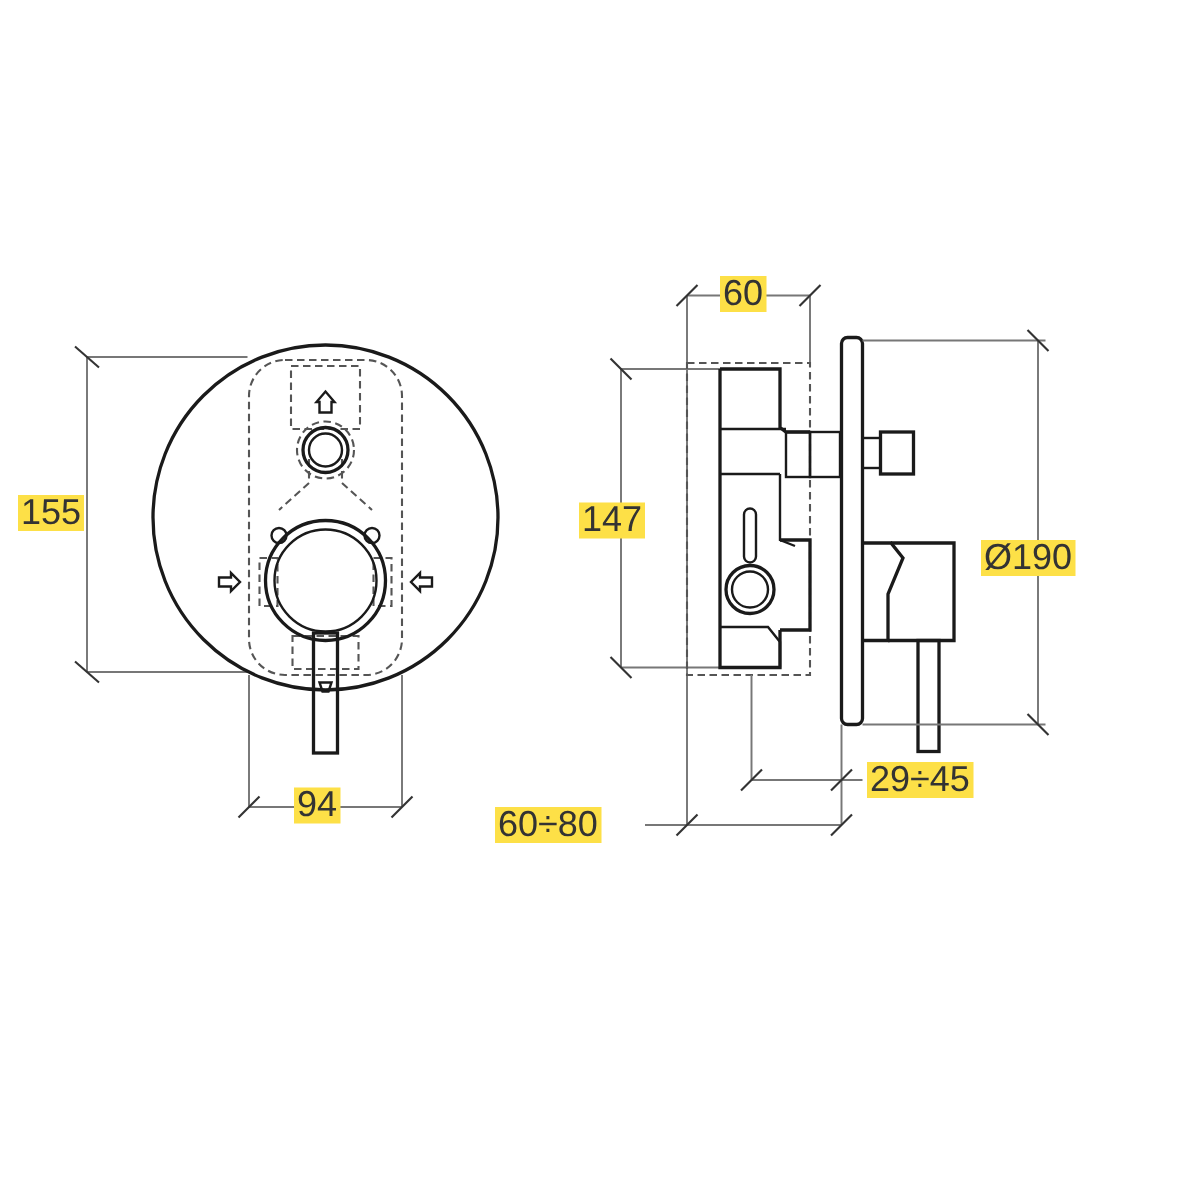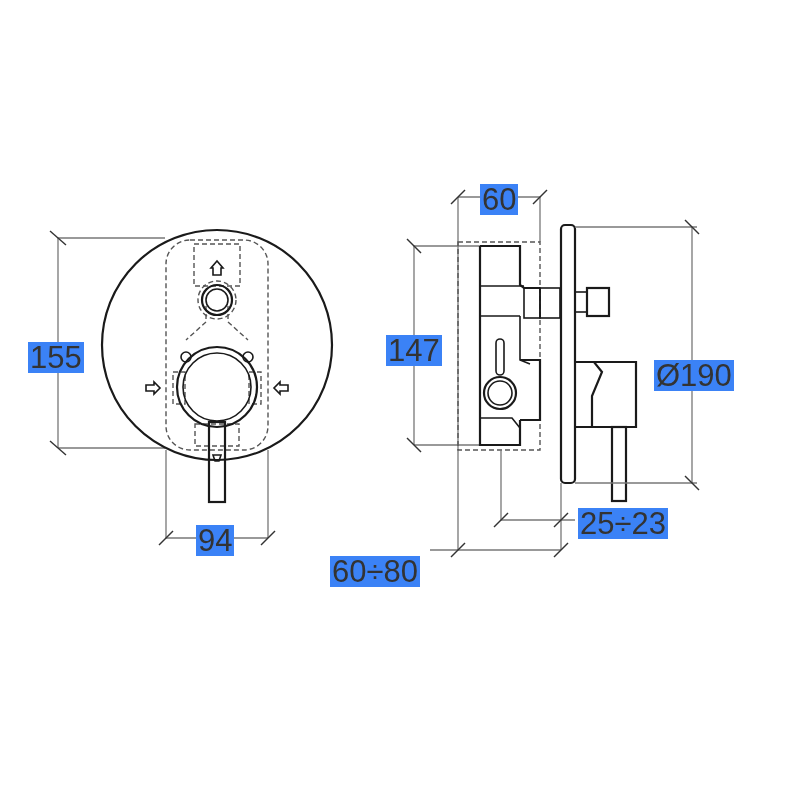--- a/index.html
+++ b/index.html
@@ -3,21 +3,21 @@
   <meta charset="utf-8">
   <style>
     html, body { margin: 0; padding: 0; background: #ffffff; }
     body { width: 800px; height: 800px; overflow: hidden; position: relative; }
     svg { position: absolute; left: 0; top: 0; }
     .obj { fill: none; stroke: #1a1a1a; stroke-width: 2.2; }
     .objthin { fill: none; stroke: #1a1a1a; stroke-width: 1.6; }
     .hid { fill: none; stroke: #555; stroke-width: 1.4; stroke-dasharray: 5 3; }
     .dim { fill: none; stroke: #777; stroke-width: 1.3; }
     .tick { stroke: #333; stroke-width: 1.4; }
-    .lbl { position: absolute; font-family: "Liberation Sans", sans-serif; font-size: 31px; color: #333; line-height: 1; white-space: nowrap; background: #3b82f6; padding: 0 2px; }
+    .lbl { position: absolute; font-family: "Liberation Sans", sans-serif; font-size: 24px; color: #333; line-height: 1; white-space: nowrap; background: #fde047; padding: 0 2px; }
   </style>
 </head>
 <body>
 
 <svg width="800" height="800" viewBox="0 0 800 800">
 
   <g>
 
     <line class="dim" x1="58" y1="238" x2="58" y2="448"></line>
     <line class="dim" x1="58" y1="238" x2="165" y2="238"></line>
@@ -105,19 +105,19 @@
     <line class="dim" x1="501" y1="520" x2="575" y2="520"></line>
     <line class="tick" x1="494" y1="527" x2="508" y2="513"></line>
     <line class="tick" x1="554" y1="527" x2="568" y2="513"></line>
 
     <line class="dim" x1="430" y1="550" x2="561" y2="550"></line>
     <line class="tick" x1="451" y1="557" x2="465" y2="543"></line>
     <line class="tick" x1="554" y1="557" x2="568" y2="543"></line>
   </g>
 </svg>
 
-<div class="lbl" style="left:28px; top:330px;margin-top:12px;">155</div>
+<div class="lbl" style="left:12px; top:330px;">155</div>
 <div class="lbl" style="left:196px; top:525px;">94</div>
 <div class="lbl" style="left:480px; top:184px;">60</div>
 <div class="lbl" style="left:386px; top:335px;">147</div>
 <div class="lbl" style="left:654px; top:360px;">Ø190</div>
-<div class="lbl" style="left:578px; top:508px;">25÷23</div>
-<div class="lbl" style="left:330px; top:556px;">60÷80</div>
+<div class="lbl" style="left:578px; top:508px;">29÷45</div>
+<div class="lbl" style="left:330px; top:538px;">60÷80</div>
 
 </body></html>

